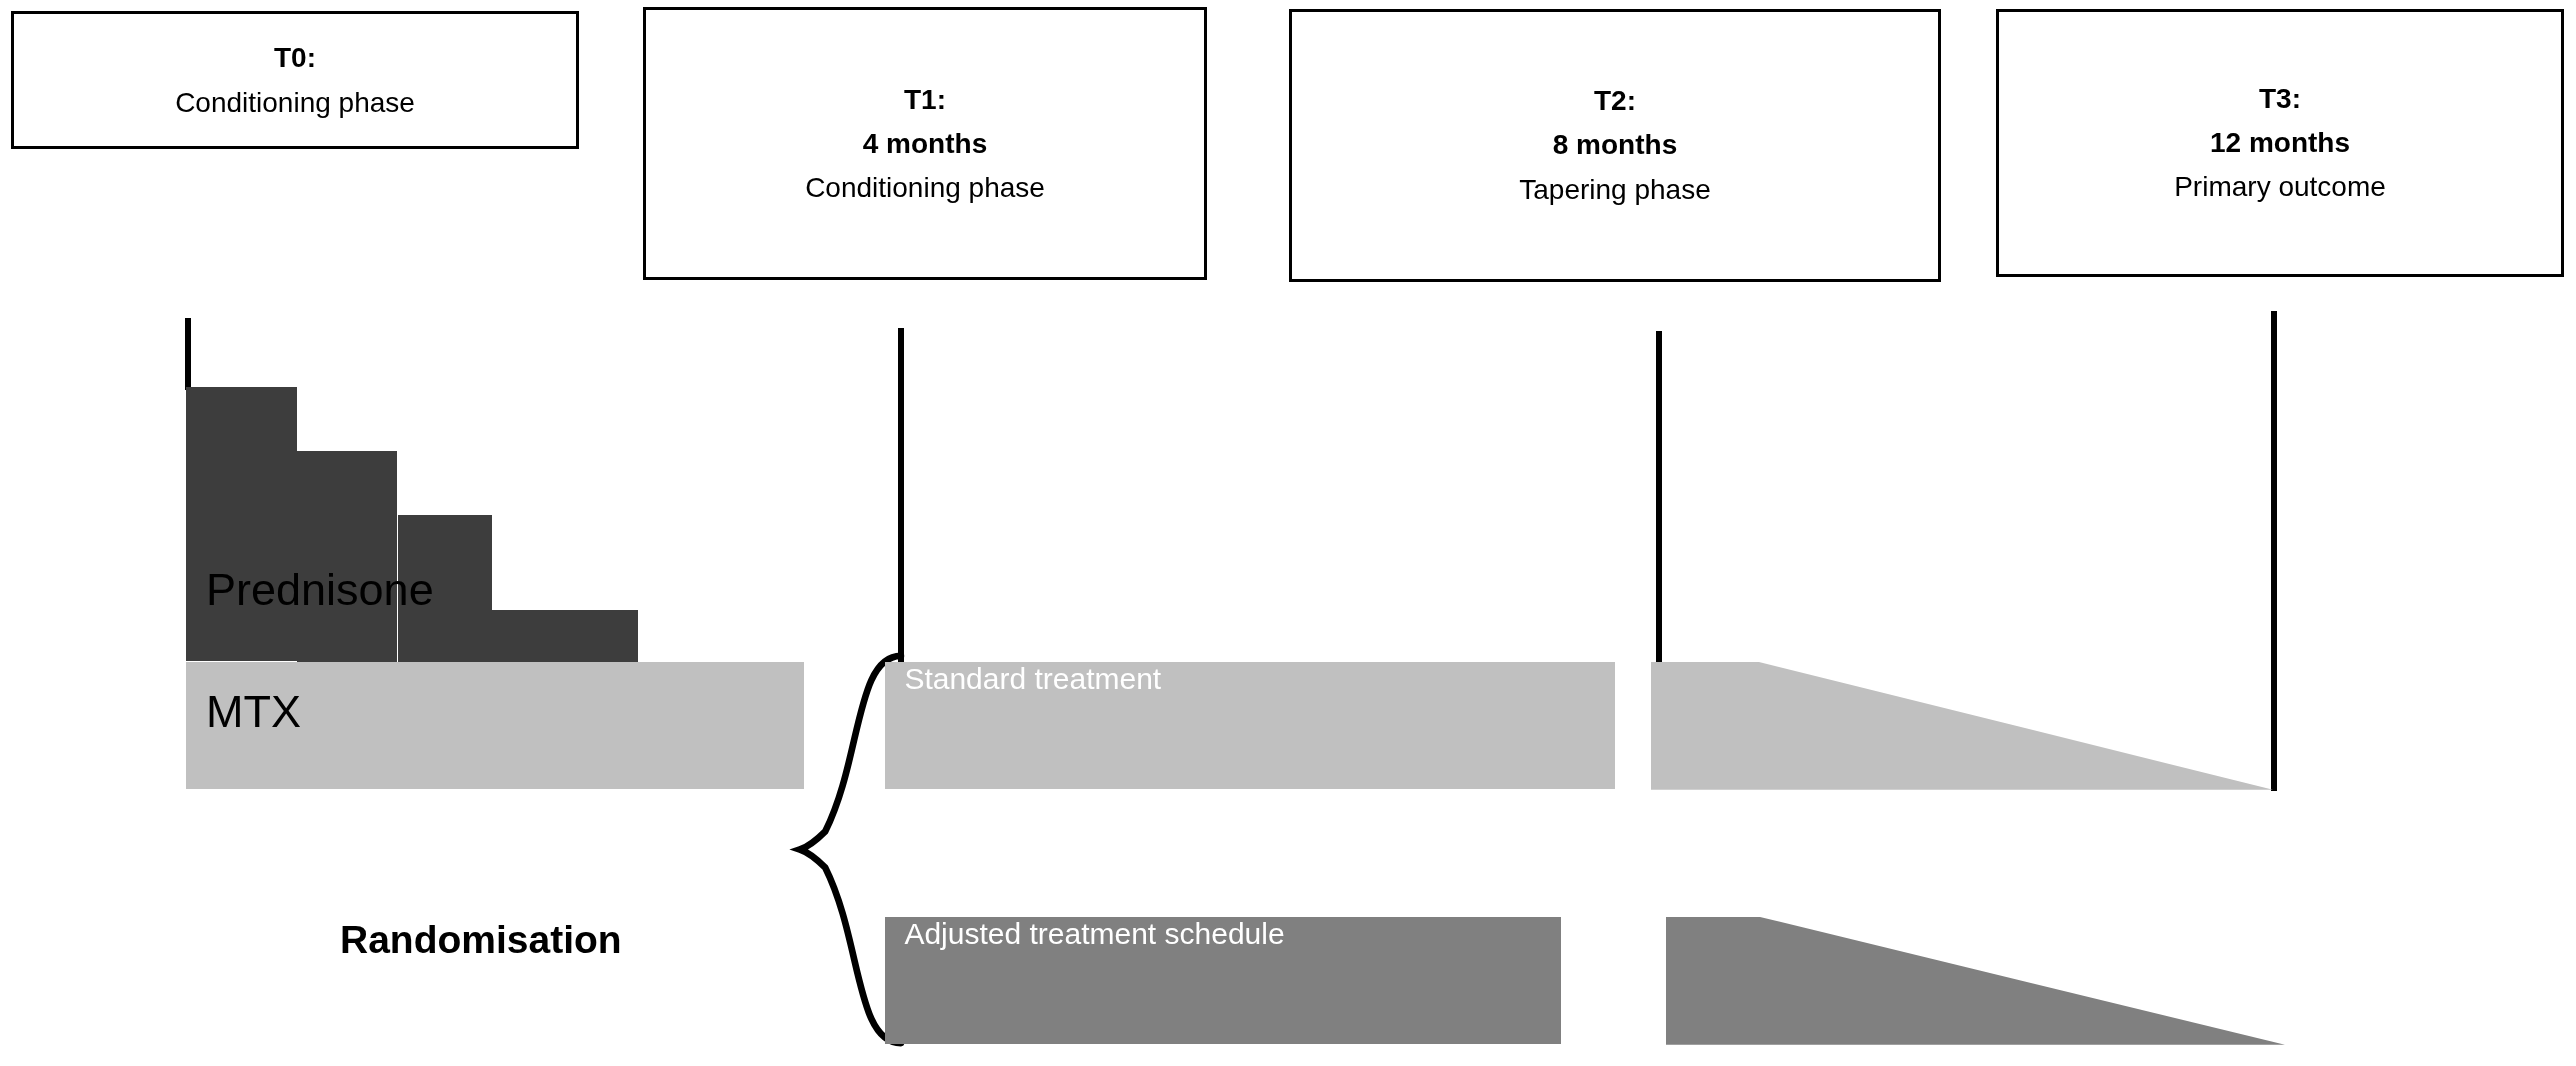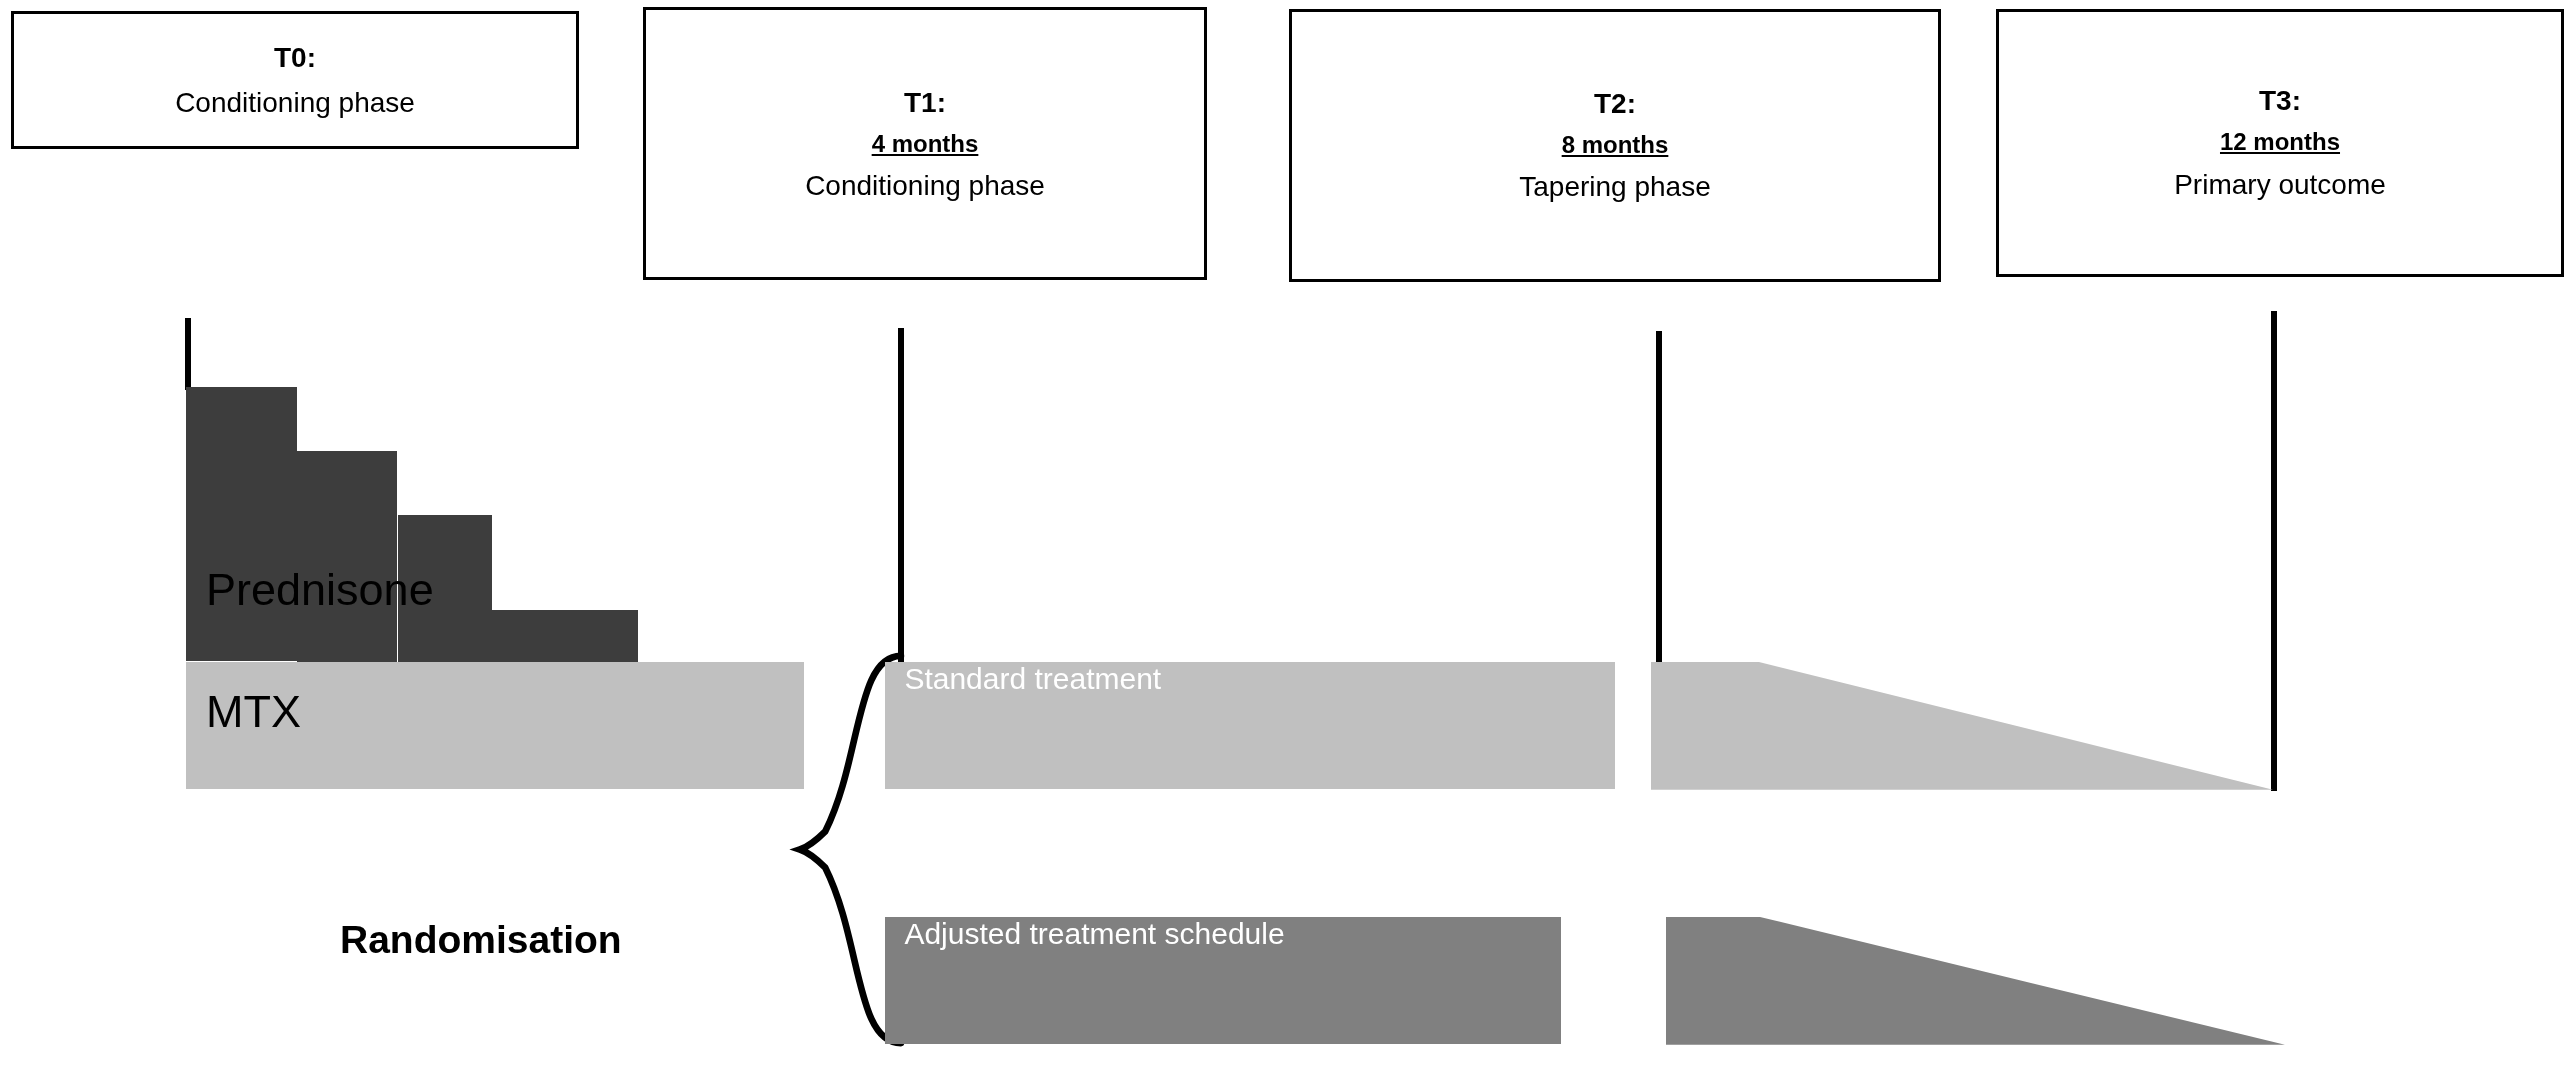--- a/index.html
+++ b/index.html
@@ -4,21 +4,21 @@
 <style>
   html,body{margin:0;padding:0;background:#fff;}
   body{width:2576px;height:1066px;position:relative;overflow:hidden;
        font-family:"Liberation Sans",sans-serif;color:#000;}
   #stage{position:absolute;left:0;top:0;width:2576px;height:1066px;}
 
   .phase-box{position:absolute;box-sizing:border-box;border:3.6px solid #000;background:#fff;
              display:flex;flex-direction:column;align-items:center;justify-content:center;}
   .phase-box .line{width:100%;text-align:center;line-height:1.18;}
   .phase-code{font-weight:bold;font-size:28px;}
-  .phase-months{font-weight:bold;font-size:24px;text-decoration:underline;}
+  .phase-months{font-weight:bold;font-size:28px;}
   .phase-desc{font-weight:normal;font-size:28px;}
   .spacer{height:11px;}
 
   .tick{position:absolute;background:#000;width:5.5px;}
 
   .step{position:absolute;}
   .bar{position:absolute;display:flex;align-items:flex-start;}
   .bar-label{color:#fff;font-size:30px;padding-left:19.4px;white-space:nowrap;}
   .drug-label{position:absolute;color:#000000;font-size:45px;white-space:nowrap;}
 

